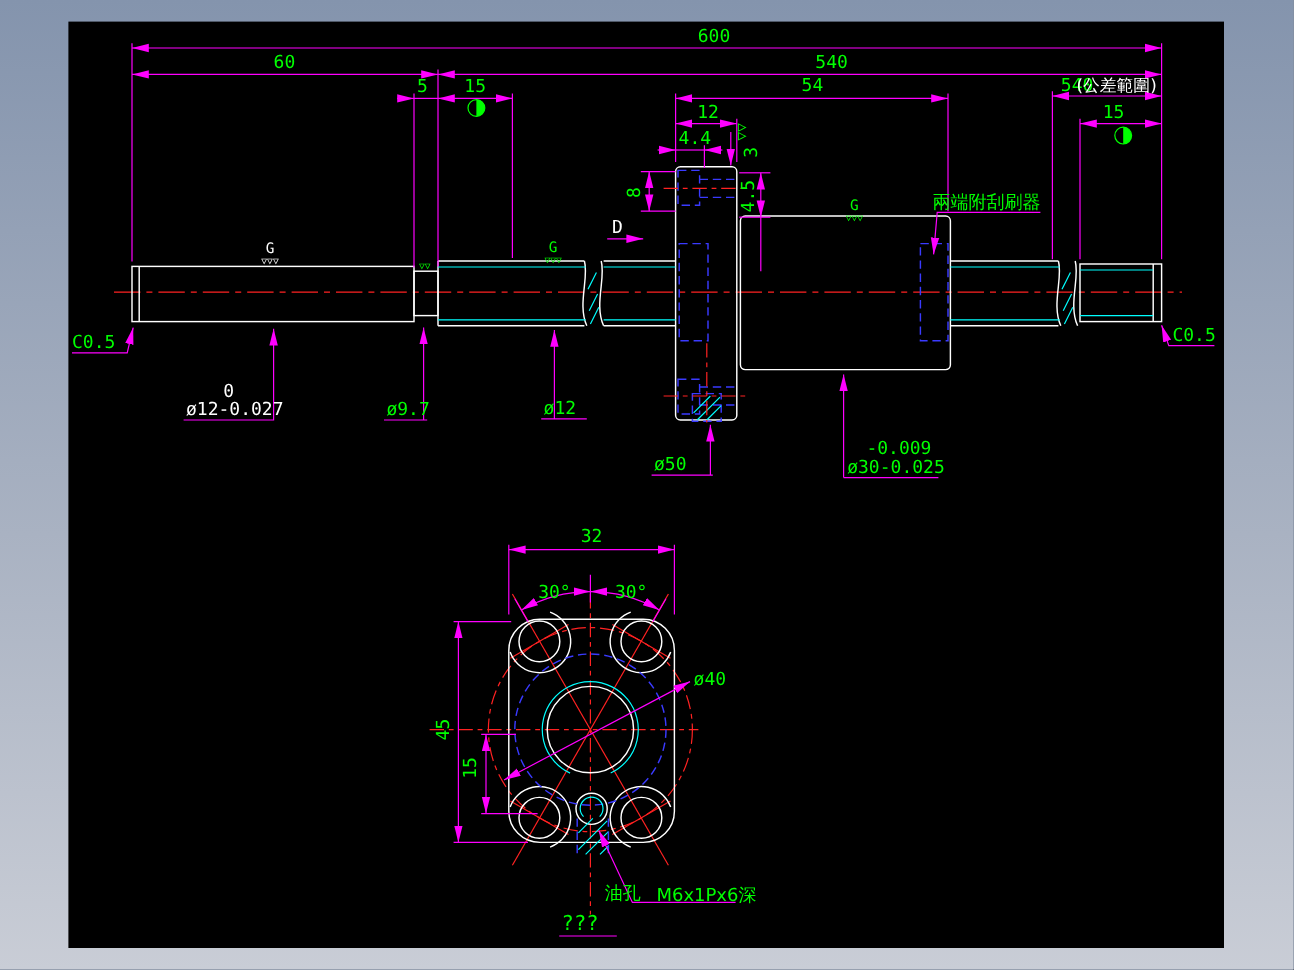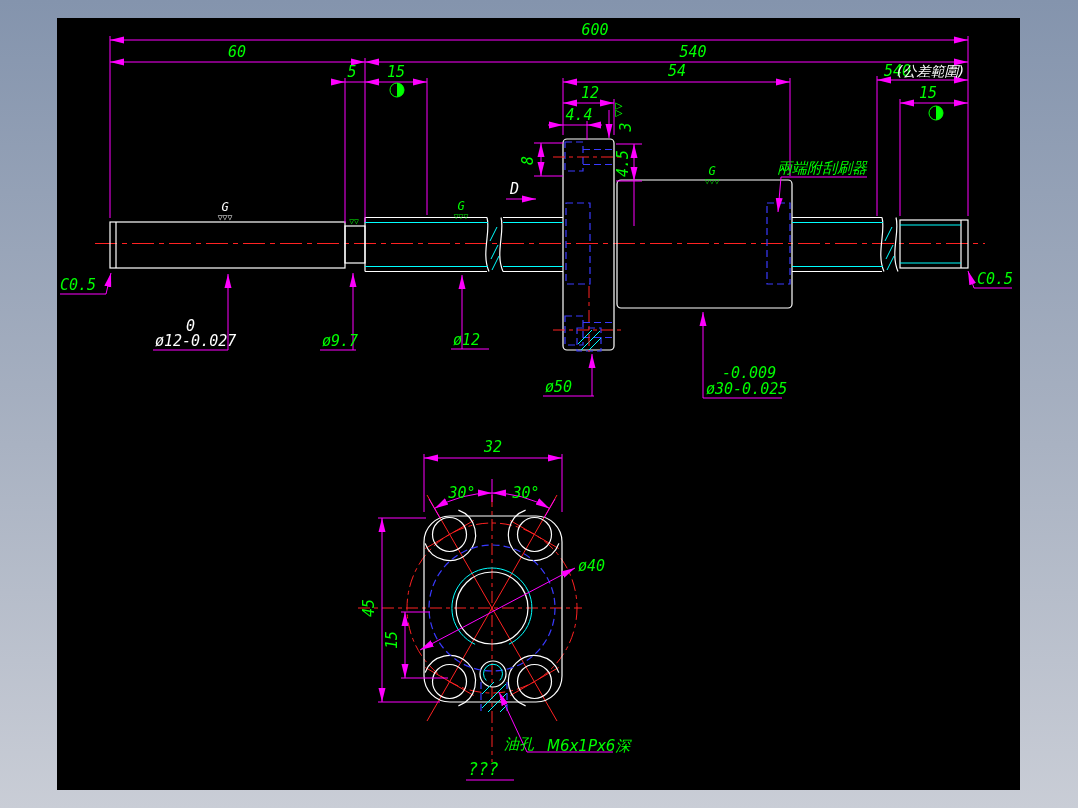--- a/index.html
+++ b/index.html
@@ -1,17 +1,17 @@
 <!DOCTYPE html>
 <html><head>
 <meta charset="utf-8">
 <style>
   html,body{margin:0;padding:0;background:#9aa7bc;}
   .page{width:1078px;height:808px;position:relative;
-        background:linear-gradient(180deg,#8494ad 0%,#a9b2c2 55%,#c9cdd6 100%);font-style:italic;}
+        background:linear-gradient(180deg,#8494ad 0%,#a9b2c2 55%,#c9cdd6 100%);}
   svg{position:absolute;left:0;top:0;}
   text{font-family:"DejaVu Sans Mono","Liberation Mono",monospace;}
   .gtx{fill:#00ff00;font-size:15px;}
   .gtx-s{fill:#00ff00;font-size:12px;}
   .wtx{fill:#ffffff;font-size:15px;}
   .cjk{fill:#00ff00;font-size:15px;font-family:"DejaVu Sans",sans-serif;}
   .wcjk{fill:#ffffff;font-size:14px;font-family:"DejaVu Sans",sans-serif;}
   .geo{stroke:#ffffff;fill:none;stroke-width:1.2;}
   .thr{stroke:#00ffff;fill:none;stroke-width:1;}
   .hid{stroke:#3a3aff;fill:none;stroke-width:1.2;stroke-dasharray:7 4;}

